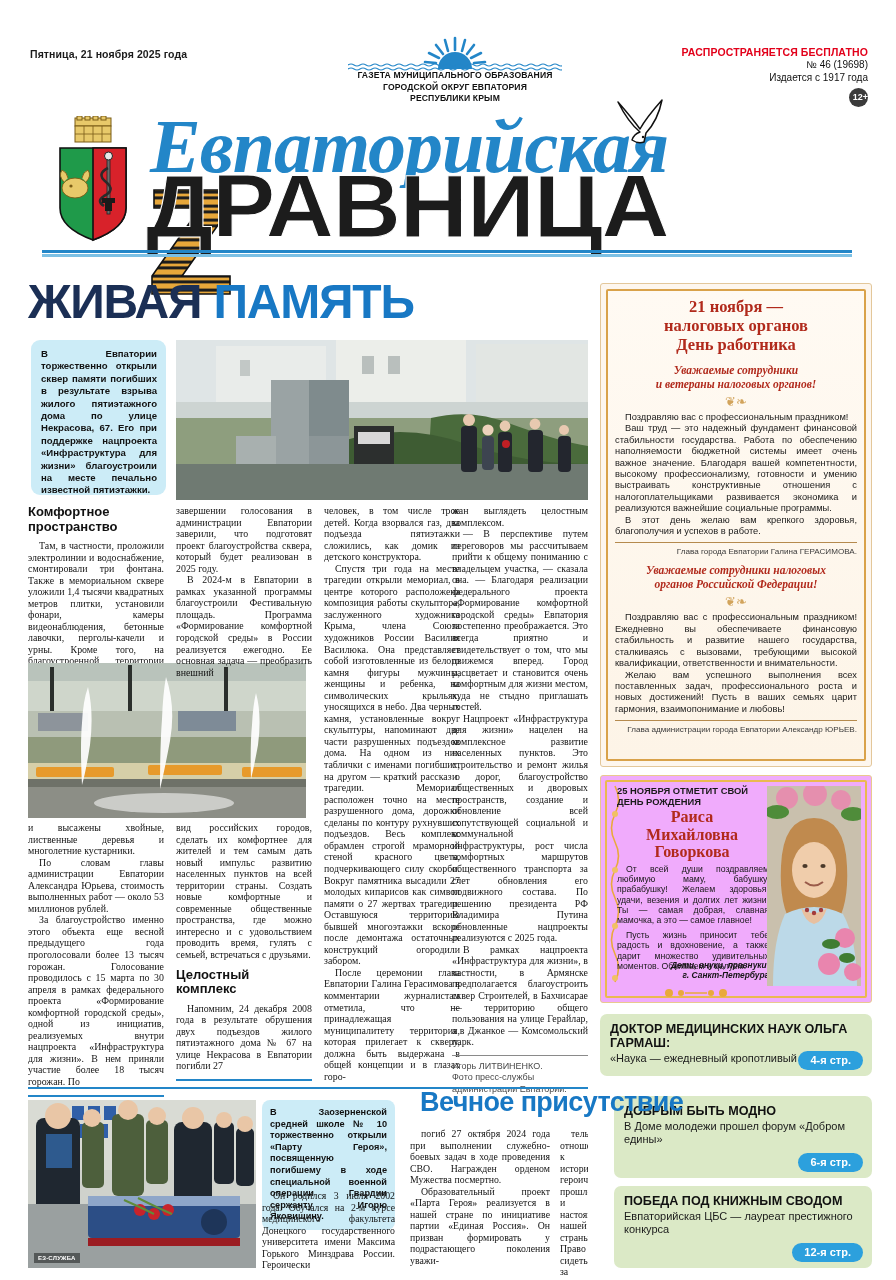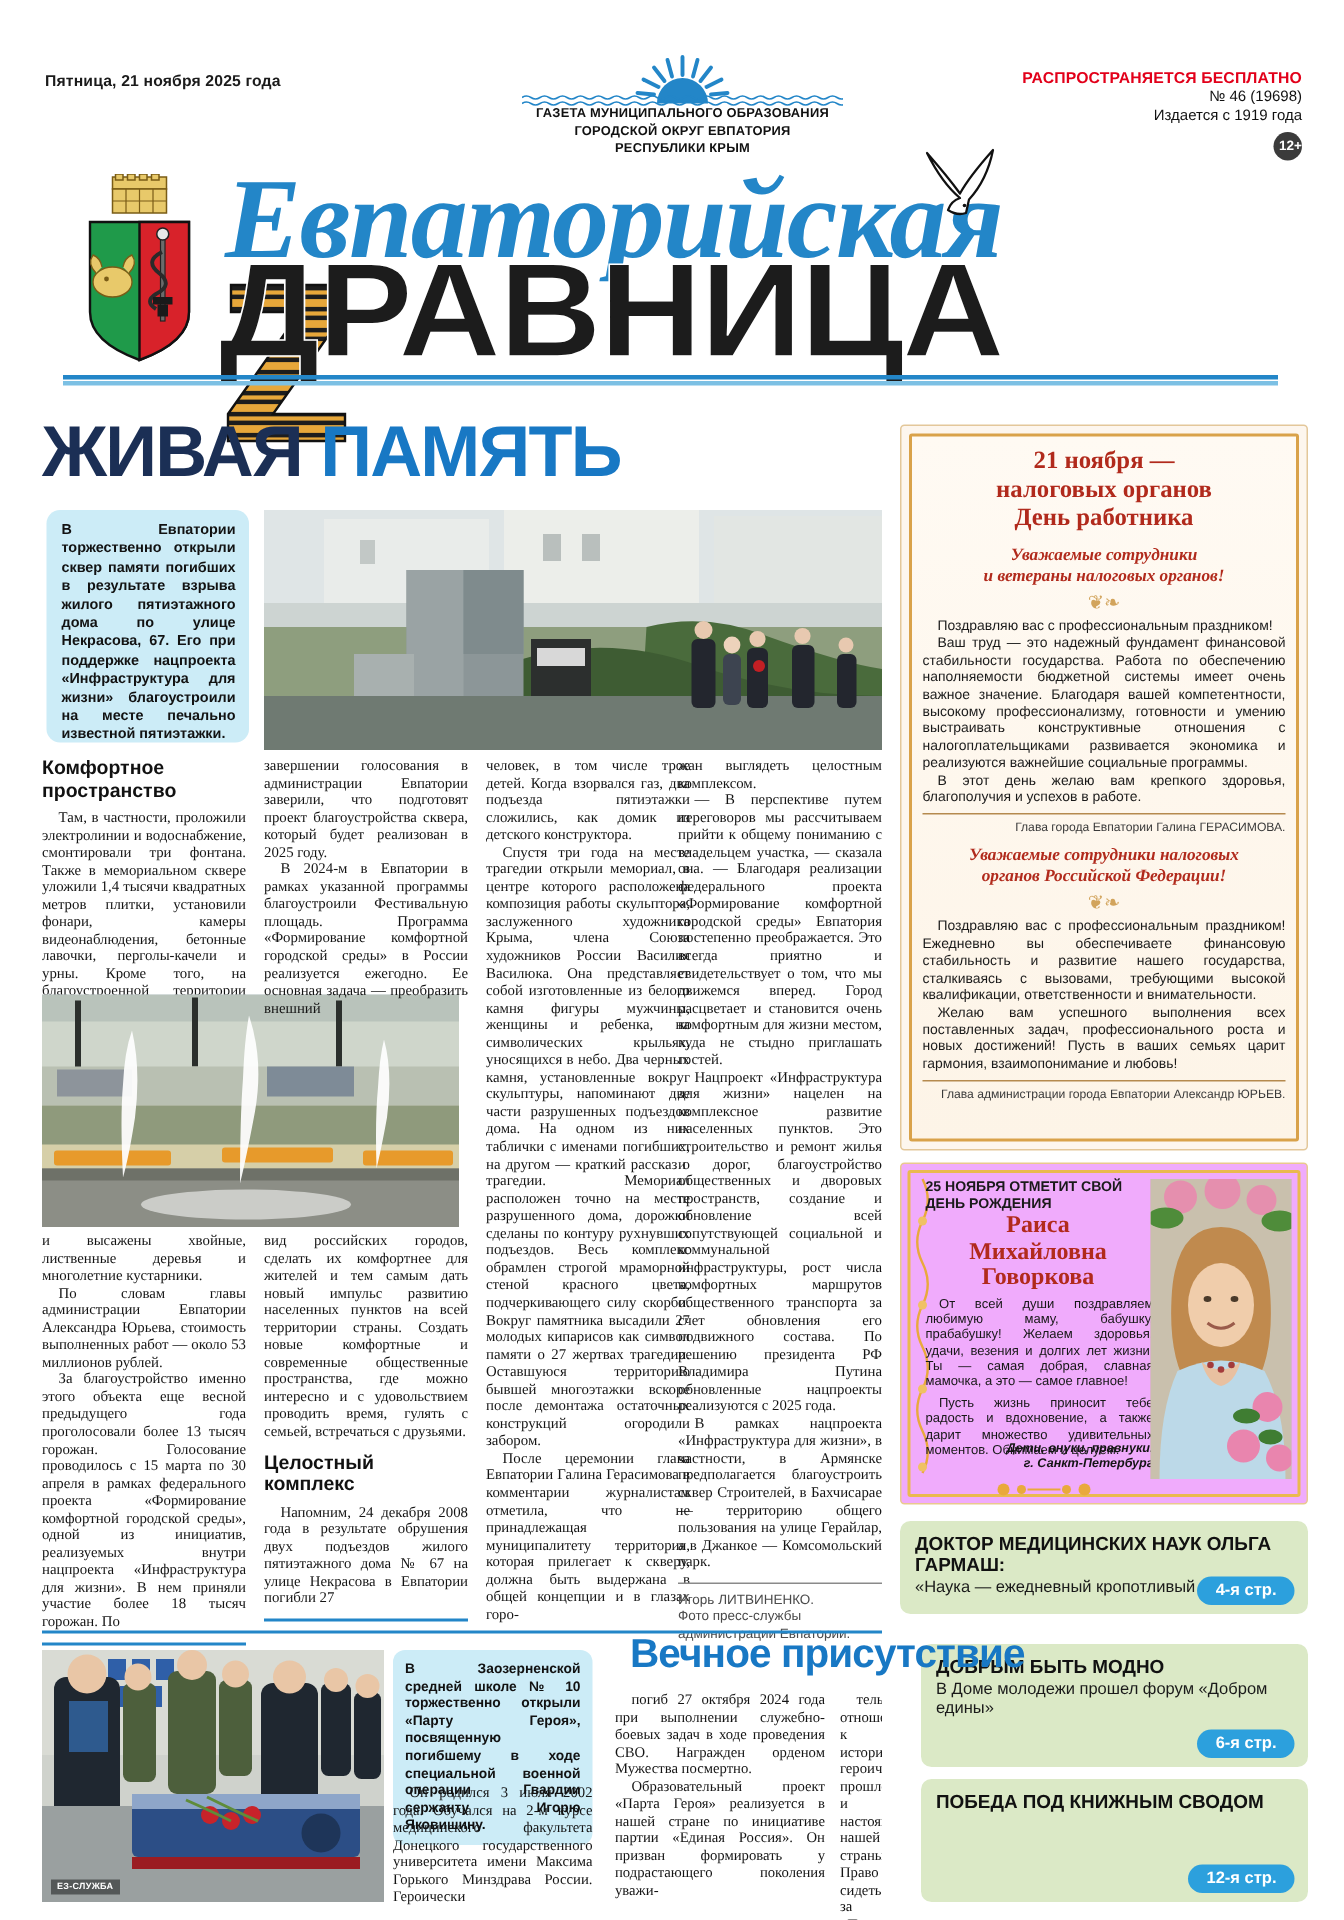--- a/index.html
+++ b/index.html
@@ -268,21 +268,21 @@
   </svg>
 
   <div class="nameplate-sub">
     <div>ГАЗЕТА МУНИЦИПАЛЬНОГО ОБРАЗОВАНИЯ</div>
     <div>ГОРОДСКОЙ ОКРУГ ЕВПАТОРИЯ</div>
     <div>РЕСПУБЛИКИ КРЫМ</div>
   </div>
 
   <div class="free-label">РАСПРОСТРАНЯЕТСЯ БЕСПЛАТНО</div>
   <div class="issue-no">№ 46 (19698)</div>
-  <div class="since">Издается с 1919 года</div>
+  <div class="since">Издается с 1917 года</div>
   <div class="age-badge">12+</div>
 </div>
 
 <div class="masthead">
 
   <svg class="coat" viewBox="0 0 86 126">
     <g>
       <rect x="25" y="2" width="36" height="8" fill="#e8c96a" stroke="#7a5c16" stroke-width="1"></rect>
       <rect x="25" y="10" width="36" height="16" fill="#e8c96a" stroke="#7a5c16" stroke-width="1"></rect>
       <rect x="27" y="0" width="5" height="4" fill="#e8c96a" stroke="#7a5c16" stroke-width="1"></rect>
@@ -576,20 +576,21 @@
 </div>
 
 <div class="teaser" id="teaser-2">
   <div class="t-title">ДОБРЫМ БЫТЬ МОДНО</div>
   <div class="t-sub">В Доме молодежи прошел форум «Добром едины»</div>
   <div class="pagechip">6-я стр.</div>
 </div>
 
 <div class="teaser" id="teaser-3">
   <div class="t-title">ПОБЕДА ПОД КНИЖНЫМ СВОДОМ</div>
+  <div class="t-sub">Евпаторийская ЦБС — лауреат престижного конкурса</div>
   <div class="pagechip">12-я стр.</div>
 </div>
 
 <div class="bottom-rule"></div>
 
 <div class="photo" id="bottom-photo">
   <svg width="228" height="168" viewBox="0 0 228 168" preserveAspectRatio="none">
     <rect width="228" height="168" fill="#cfd2cc"></rect>
     <rect x="0" y="0" width="228" height="70" fill="#d9dbd4"></rect>
     <g fill="#2f5fa8">

